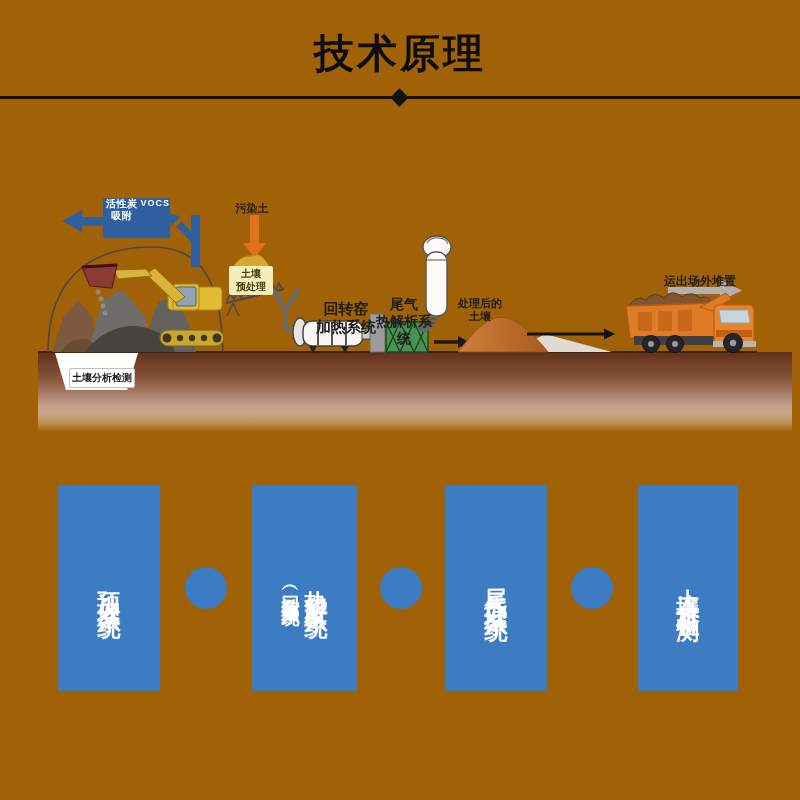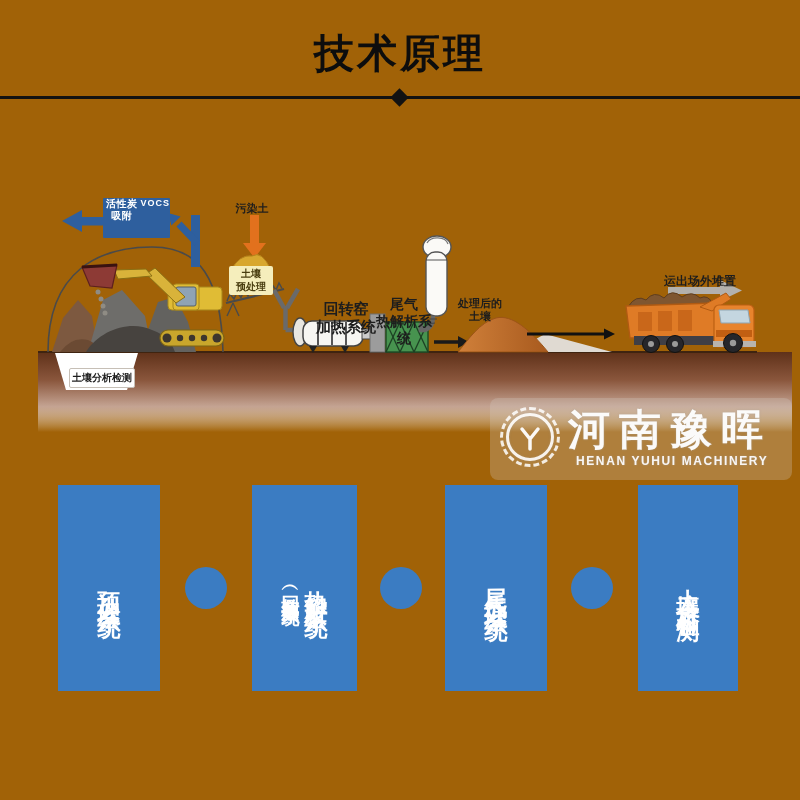--- a/index.html
+++ b/index.html
@@ -242,31 +242,20 @@
     <span>尾气</span>
     <span>热解析系统</span>
   </div>
   <div class="dlabel lab-treated">
     <span>处理后的</span>
     <span>土壤</span>
   </div>
   <div class="dlabel lab-transport">运出场外堆置</div>
   <div class="dlabel lab-excav">土壤分析检测</div>
 
-  <div class="watermark">
-    <div class="wm-logo">
-      <div class="wm-ring"></div>
-      <div class="wm-ring2"></div>
-      <svg width="60" height="60" style="position:absolute;inset:0;">
-        <path d="M22,22 L30,32 L38,22 M30,32 L30,42" fill="none" stroke="rgba(255,255,255,.95)" stroke-width="3.5" stroke-linecap="round"></path>
-      </svg>
-    </div>
-    <div class="wm-cn">河南豫晖</div>
-    <div class="wm-en">HENAN YUHUI MACHINERY</div>
-  </div>
 
   <div class="flow-box fb1">
     <span class="vtext">预处理系统</span>
   </div>
   <div class="flow-dot fd1"></div>
   <div class="flow-box fb2">
     <span class="vtext sub">（回转窑加热系统）</span>
     <span class="vtext">热解析系统</span>
   </div>
   <div class="flow-dot fd2"></div>

